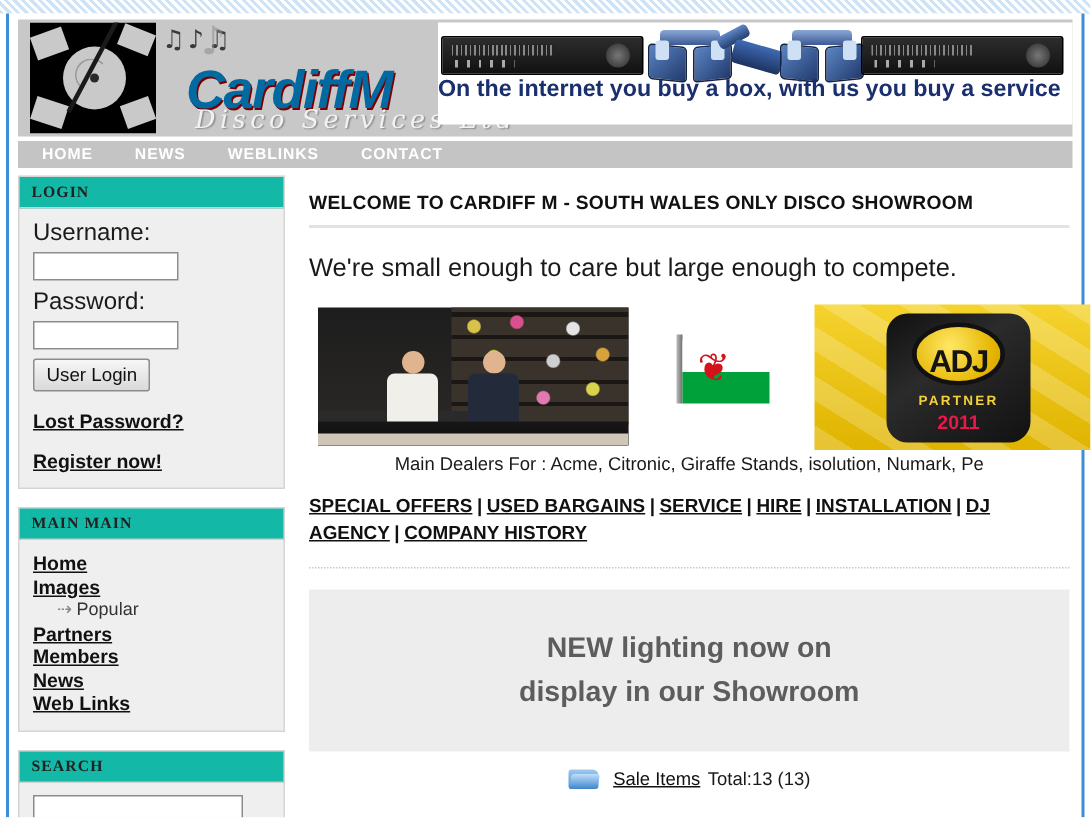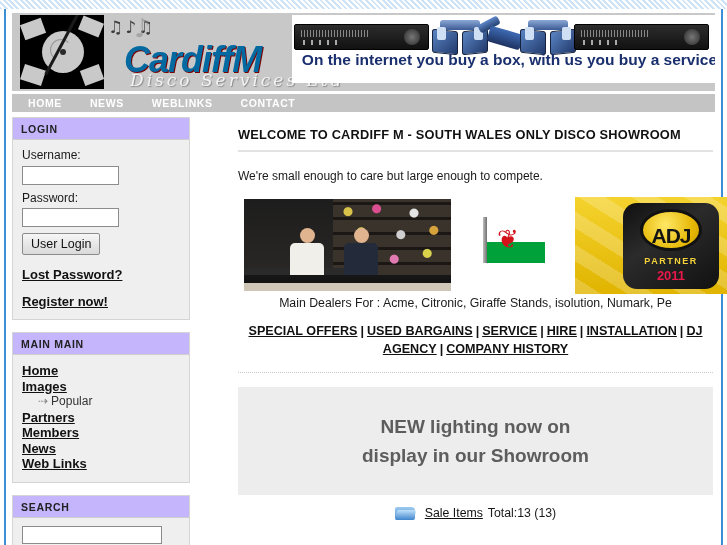--- a/index.html
+++ b/index.html
@@ -211,21 +211,21 @@
   .scanner .arm {
     position: absolute; left: 0px; top: 2px;
     width: 22px; height: 9px;
     background: linear-gradient(#5f87c9,#24406f);
     border-radius: 3px;
     transform: rotate(-28deg);
   }
   .banner-text {
     position: absolute;
     left: 0; right: 0; top: 36px;
-    text-align: right;
+    text-align: left;
     font-family: "Liberation Sans", sans-serif;
     font-size: 15.5px;
     font-weight: bold;
     color: #1a2f6e;
     white-space: nowrap;
   }
   
   .nav {
     margin: 3px 6px 0 6px;
     height: 18px;
@@ -252,32 +252,32 @@
   .sidebar {
     width: 178px;
     flex: 0 0 178px;
   }
   .module {
     border: 1px solid #d5d5d5;
     background: #efefef;
     margin-bottom: 12px;
   }
   .module-title {
-    background: #c4b5fd;
+    background: #14b8a6;
     border-bottom: 1px solid #cfcfcf;
     padding: 5px 8px 4px 8px;
     font-size: 10.5px;
     font-weight: bold;
     color: #222;
     letter-spacing: .7px;
-    font-family: Liberation Sans, sans-serif;
+    font-family: Liberation Serif, serif;
   }
   .module-body { padding: 8px 9px 10px 9px; }
   .field-label {
-    font-size: 12px;
+    font-size: 16px;
     color: #1a1a1a;
     margin-bottom: 3px;
     font-family: "Liberation Sans", sans-serif;
   }
   .text-input {
     width: 97px;
     height: 19px;
     border: 1px solid #8c8c8c;
     background: #fff;
     margin-bottom: 6px;
@@ -323,38 +323,37 @@
   }
   .menu-sub .arrow { color: #888; margin-right: 3px; }
   .search-input {
     width: 140px; height: 18px;
     border: 1px solid #8c8c8c;
     background: #fff;
   }
   
   .main {
     flex: 1;
-    padding: 10px 2px 0 36px;
+    padding: 10px 2px 0 16px;
     min-width: 0;
-    margin-left: 12px;
   }
   .main-title {
     font-size: 12.8px;
     font-weight: bold;
     color: #111;
     letter-spacing: .2px;
     font-family: "Liberation Sans", sans-serif;
     white-space: nowrap;
   }
   .rule {
     border-top: 2px solid #e2e2e2;
     margin: 8px 0 0 0;
   }
   .intro {
-    font-size: 12px;
+    font-size: 17px;
     color: #1a1a1a;
     margin-top: 17px;
     font-family: "Liberation Sans", sans-serif;
   }
   .collage {
     position: relative;
     margin-top: 16px;
     height: 95px;
   }
   .shop-photo {
@@ -480,21 +479,20 @@
   .dealers {
     text-align: center;
     font-size: 12.3px;
     color: #1a1a1a;
     margin-top: 2px;
     white-space: nowrap;
     overflow: hidden;
     font-family: "Liberation Sans", sans-serif;
   }
   .quick-links {
-    text-align: center;
     margin-top: 12px;
     font-size: 12.6px;
     font-weight: bold;
     line-height: 18px;
     color: #111;
     font-family: "Liberation Sans", sans-serif;
   }
   .quick-links a { color: #111; text-decoration: underline; }
   .quick-links .sep { margin: 0 3px; }
   .dotted-rule {

